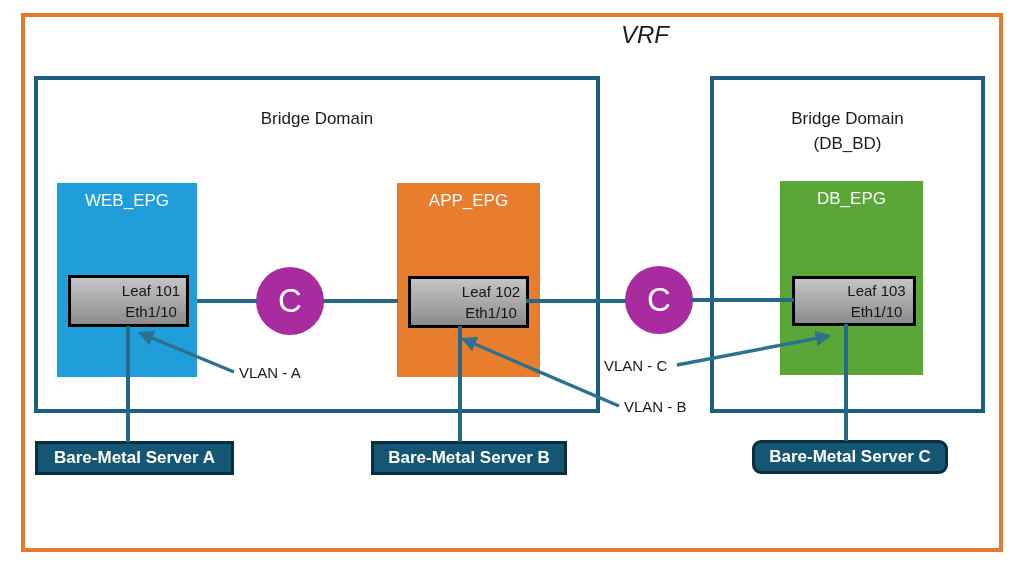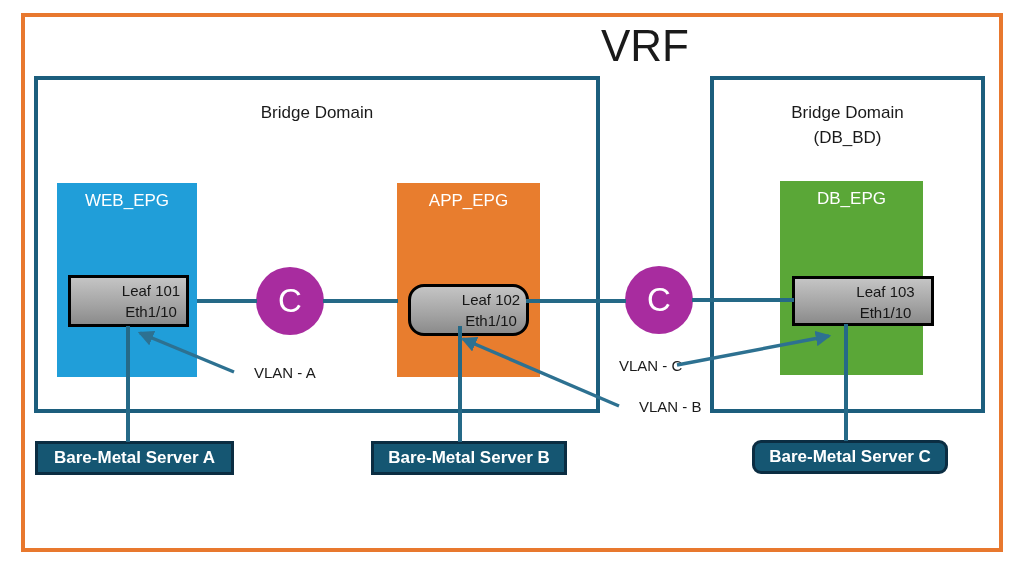--- a/index.html
+++ b/index.html
@@ -16,47 +16,47 @@
     --leaf-top:#C4C4C4;
     --leaf-bottom:#8B8B8B;
     --ink:#1A1A1A;
   }
   *{box-sizing:border-box;margin:0;padding:0;}
   html,body{background:#ffffff;}
   body{font-family:"Liberation Sans",sans-serif;}
   .canvas{position:relative;width:1015px;height:567px;background:#ffffff;overflow:hidden;}
 
   .outer{position:absolute;left:21px;top:13px;width:982px;height:539px;border:4px solid var(--outer-border);}
-  .vrf-title{position:absolute;left:590px;top:21px;width:110px;text-align:center;font-size:44px;color:var(--ink);}
+  .vrf-title{position:absolute;left:590px;top:21px;width:110px;text-align:center;font-size:24px;color:var(--ink);font-style:italic;}
 
   .bd{position:absolute;top:76px;height:337px;border:4px solid var(--bd-border);background:transparent;}
   .bd-presales{left:34px;width:566px;}
   .bd-db{left:710px;width:275px;}
-  .bd-label{margin-top:20px;text-align:center;font-size:17px;line-height:25px;color:var(--ink);}
+  .bd-label{margin-top:26px;text-align:center;font-size:17px;line-height:25px;color:var(--ink);}
 
   .epg{position:absolute;text-align:center;color:#fff;font-size:17px;}
   .epg-web{left:57px;top:183px;width:140px;height:194px;background:var(--epg-web);}
   .epg-app{left:397px;top:183px;width:143px;height:194px;background:var(--epg-app);}
   .epg-db{left:780px;top:181px;width:143px;height:194px;background:var(--epg-db);}
   .epg-label{margin-top:8px;}
 
   .leaf{position:absolute;width:121px;height:52px;border:3px solid #000;
         background:linear-gradient(180deg,var(--leaf-top) 0%,#A3A3A3 60%,var(--leaf-bottom) 100%);
         display:flex;flex-direction:column;align-items:center;justify-content:center;
         font-size:15px;line-height:21px;color:#161616;padding-left:45px;}
   .leaf-1{left:68px;top:275px;}
-  .leaf-2{left:408px;top:284px;border-radius:16px;}
-  .leaf-3{left:792px;top:276px;width:142px;height:50px;justify-content:flex-end;}
+  .leaf-2{left:408px;top:276px;}
+  .leaf-3{left:792px;top:276px;width:124px;height:50px;}
 
   .contract{position:absolute;width:68px;height:68px;border-radius:50%;background:var(--contract-fill);
             color:#fff;display:flex;align-items:center;justify-content:center;font-size:33px;}
   .contract-1{left:256px;top:267px;}
   .contract-2{left:625px;top:266px;}
 
-  .vlan{position:absolute;font-size:15px;color:var(--ink);white-space:nowrap;margin-left:15px;}
+  .vlan{position:absolute;font-size:15px;color:var(--ink);white-space:nowrap;}
   .vlan-a{left:239px;top:364px;}
   .vlan-b{left:624px;top:398px;}
   .vlan-c{left:604px;top:357px;}
 
   .server{position:absolute;top:441px;height:34px;background:var(--server-fill);border:3px solid var(--server-border);
           color:#fff;font-size:17px;font-weight:600;display:flex;align-items:center;justify-content:center;white-space:nowrap;}
   .server-a{left:35px;width:199px;}
   .server-b{left:371px;width:196px;}
   .server-c{left:752px;top:440px;width:196px;border-radius:9px;}
 

